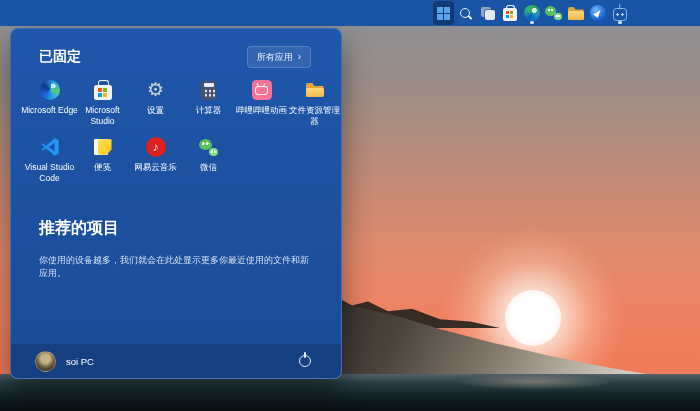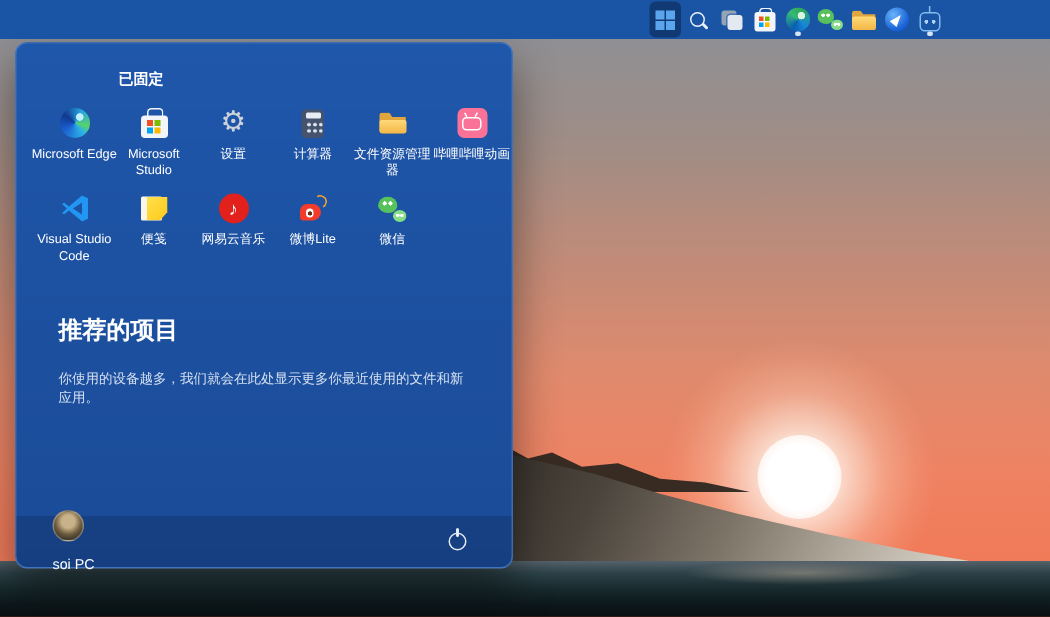--- a/index.html
+++ b/index.html
@@ -85,21 +85,21 @@
   .ti-assist::after { content:""; position:absolute; inset:0; background:
     radial-gradient(circle at 30% 50%, #bfe1ff 0 1.2px, transparent 1.4px),
     radial-gradient(circle at 70% 50%, #bfe1ff 0 1.2px, transparent 1.4px); }
 
   
   .start-menu { position:absolute; left:10px; top:28px; width:332px; height:351px; z-index:20;
     border-radius:8px; border:1px solid rgba(130,170,225,0.35);
     background:linear-gradient(180deg,#1f57ab 0%, #1c509f 55%, #1a4b97 100%);
     box-shadow:0 14px 30px rgba(0,0,0,0.45); }
   .pinned-row { display:flex; align-items:center; justify-content:space-between; padding:17px 30px 0 28px; }
-  .pinned-title { font-size:10px; font-weight:bold; color:#ffffff;margin-left:40px; }
+  .pinned-title { font-size:14px; font-weight:bold; color:#ffffff; }
   .all-apps-btn { display:flex; align-items:center; gap:5px; font-size:9px; color:#eaf1fb;
     background:rgba(255,255,255,0.09); border:1px solid rgba(255,255,255,0.16);
     border-radius:4px; padding:3.5px 9px; cursor:default; }
   .all-apps-btn .chev { font-size:10px; line-height:1; color:#eaf1fb; }
 
   .app-grid { margin-top:12px; padding-left:12px; display:grid; grid-template-columns:repeat(6,53px); row-gap:11px; }
   .app-cell { display:flex; flex-direction:column; align-items:center; }
   .app-label { margin-top:5px; width:58px; margin-left:-2.5px; margin-right:-2.5px;
     font-size:8.5px; line-height:1.25; color:#ffffff; text-align:center; }
 
@@ -170,21 +170,21 @@
   .i-youdao::after { content:""; position:absolute; left:4.5px; top:6.5px; width:11px; height:7.5px;
     background:#ffffff; border-radius:55% 60% 15% 60%; transform:rotate(-8deg); }
 
   
   .rec-header { margin:34px 28px 0; font-size:16px; font-weight:bold; color:#ffffff; }
   .rec-text { margin:15px 28px 16px; font-size:9px; color:#d4e0f2; }
 
   .user-bar { position:absolute; left:0; right:0; bottom:0; height:34px;
     background:rgba(8,24,54,0.22); border-radius:0 0 8px 8px;
     display:flex; align-items:center; padding:0 24px; }
-  .user-chip { display:flex; gap:10px;flex-direction:column; }
+  .user-chip { display:flex; align-items:center; gap:10px; }
   .avatar { width:21px; height:21px; border-radius:50%; border:1px solid rgba(255,255,255,0.3);
     background:radial-gradient(circle at 50% 35%, #c9b289 0 28%, #6e5d3f 55%, #2c2a24 85%); }
   .user-name { font-size:9.5px; color:#ffffff; }
   .power-btn { margin-left:auto; width:24px; height:24px; display:flex; align-items:center; justify-content:center; }
   .power-icon { width:12px; height:12px; border:1.5px solid #e3ebf6; border-radius:50%; position:relative; }
   .power-icon::before { content:""; position:absolute; top:-4px; left:50%; transform:translateX(-50%);
     width:2px; height:6px; background:#e3ebf6; border-radius:1px; box-shadow:0 0 0 0.5px rgba(26,75,151,0.0); }
 </style>
 </head>
 <body>
@@ -232,20 +232,24 @@
       <div class="tb-btn running">
         <span class="ti-assist"></span>
       </div>
     </div>
   </div>
 
   <div class="start-menu">
 
     <div class="pinned-row">
       <span class="pinned-title">已固定</span>
+      <div class="all-apps-btn">
+        <span>所有应用</span>
+        <span class="chev">›</span>
+      </div>
     </div>
 
     <div class="app-grid">
 
       <div class="app-cell">
         <span class="app-icon i-edge"></span>
         <span class="app-label">Microsoft Edge</span>
       </div>
 
       <div class="app-cell">
@@ -264,29 +268,29 @@
 
       <div class="app-cell">
         <span class="app-icon i-calc">
             <span class="disp"></span>
             <span class="keys"></span>
           </span>
         <span class="app-label">计算器</span>
       </div>
 
       <div class="app-cell">
+        <span class="app-icon i-bili">
+            <span class="tv"></span>
+          </span>
+        <span class="app-label">哔哩哔哩动画</span>
+      </div>
+
+      <div class="app-cell">
         <span class="app-icon i-folder"></span>
         <span class="app-label">文件资源管理器</span>
-      </div>
-
-      <div class="app-cell">
-        <span class="app-icon i-bili">
-            <span class="tv"></span>
-          </span>
-        <span class="app-label">哔哩哔哩动画</span>
       </div>
 
       <div class="app-cell">
         <span class="app-icon">
           <svg viewBox="0 0 24 24" width="20" height="20" aria-hidden="true">
             <path fill="#2196f3" fill-rule="evenodd" d="M17.6 1.6 L7.2 10.4 L3.4 7.4 L1.6 8.3 L5.5 12 L1.6 15.7 L3.4 16.6 L7.2 13.6 L17.6 22.4 L22.4 20.2 V3.8 Z M17.6 7.2 V16.8 L10.4 12 Z"></path>
           </svg>
         </span>
         <span class="app-label">Visual Studio Code</span>
       </div>
@@ -296,26 +300,20 @@
         <span class="app-label">便笺</span>
       </div>
 
       <div class="app-cell">
         <span class="app-icon i-netease">
             <span class="glyph">♪</span>
           </span>
         <span class="app-label">网易云音乐</span>
       </div>
 
-      <div class="app-cell">
-        <span class="app-icon i-weibo">
-            <span class="eye"></span>
-          </span>
-        <span class="app-label">微博Lite</span>
-      </div>
 
       <div class="app-cell">
         <span class="app-icon i-wechat"></span>
         <span class="app-label">微信</span>
       </div>
 
 
     </div>
 
     <div class="rec-header">推荐的项目</div>

